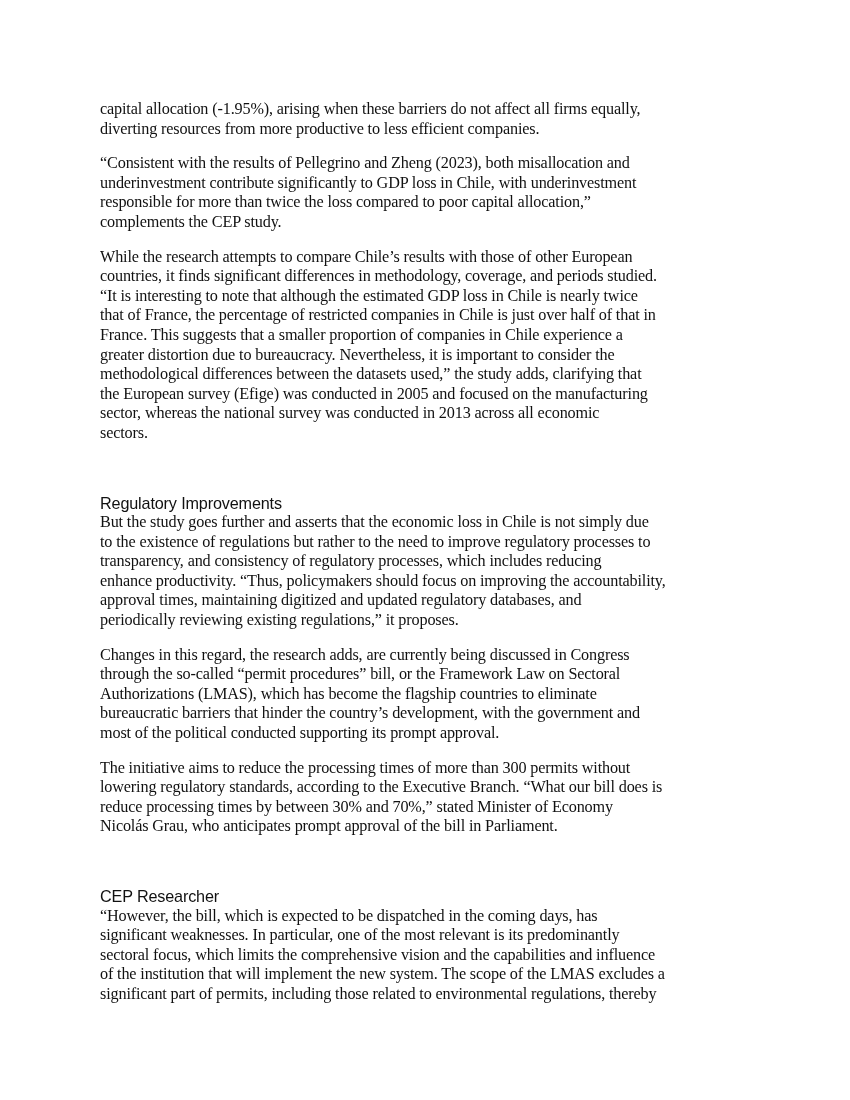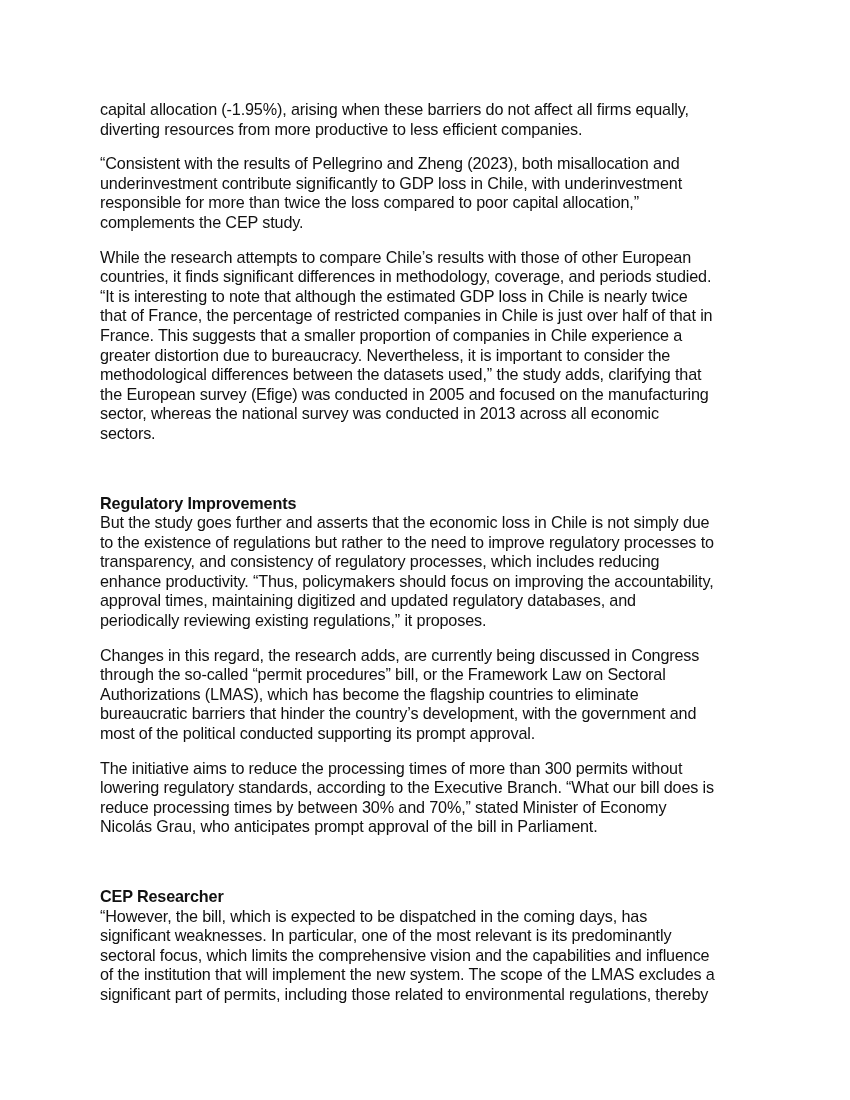--- a/index.html
+++ b/index.html
@@ -23,23 +23,24 @@
     }
     .para {
       margin: 0 0 15px 0;
       font-size: 16.2px;
       line-height: 19.6px;
       letter-spacing: -0.15px;
     }
     .line {
       display: block;
       white-space: nowrap;
+      font-family: Liberation Serif, serif;
     }
     .heading {
-      font-weight: bold;
+      font-weight: normal;
       font-size: 16.2px;
       line-height: 19.6px;
       letter-spacing: -0.15px;
       display: block;
       white-space: nowrap;
     }
     .section-gap {
       height: 35px;
     }
   </style>

